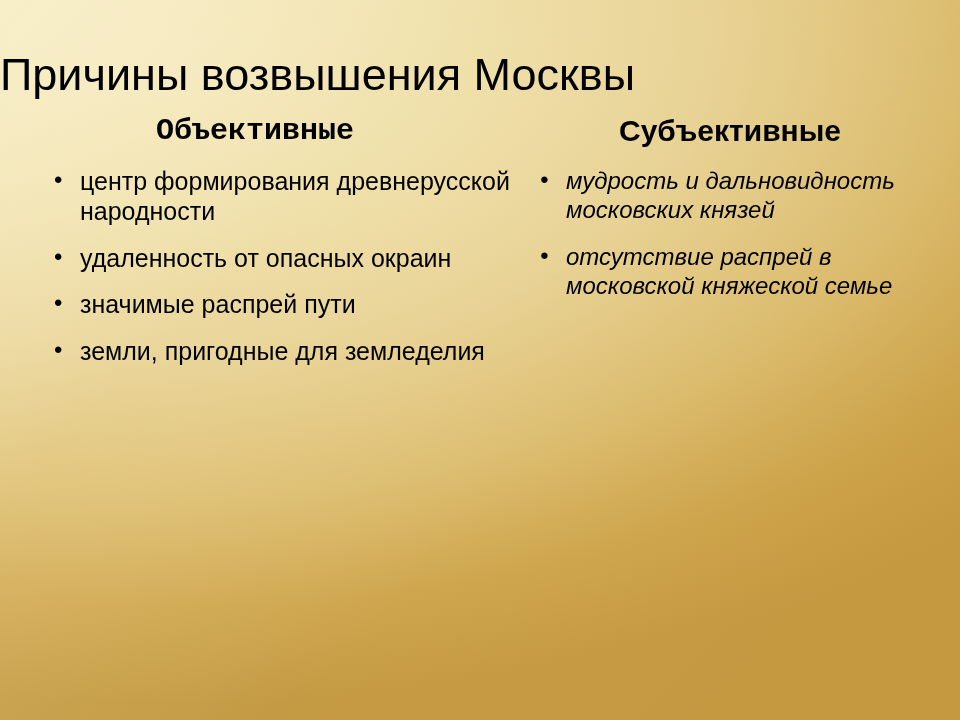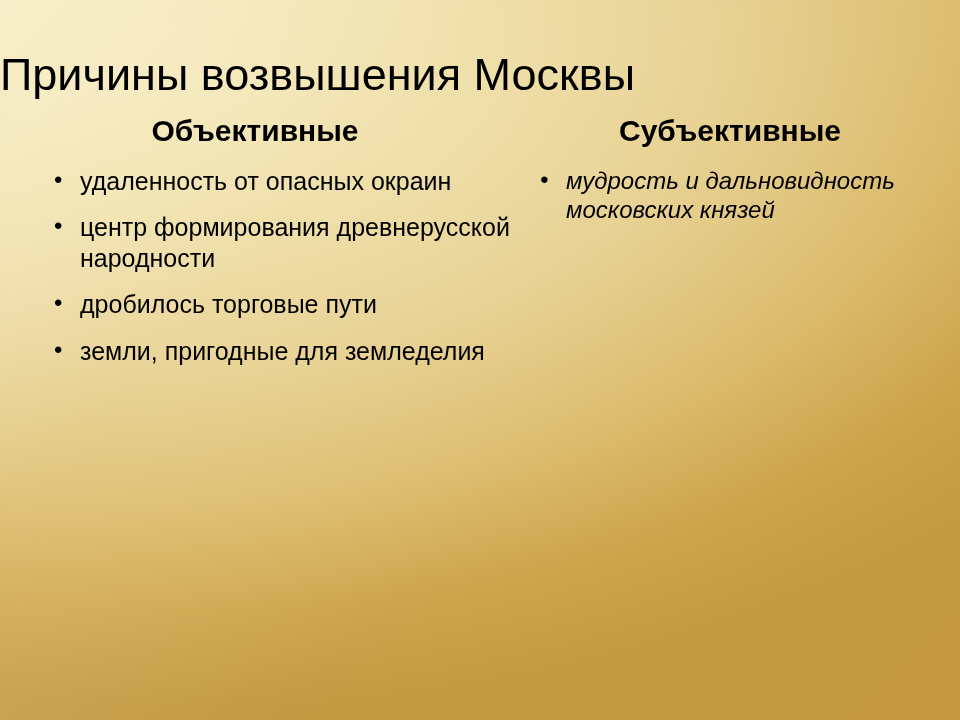--- a/index.html
+++ b/index.html
@@ -59,20 +59,21 @@
   }
   .subtitle {
     text-align: center;
     font-size: 30px;
     font-weight: bold;
     color: #000;
     margin-bottom: 18px;
   }
   .col-left .subtitle {
     padding-right: 40px;
+    font-family: Liberation Mono, monospace;
   }
   .col-right .subtitle {
     padding-right: 10px;
     text-align: center;
   }
   ul.bullets {
     list-style: none;
     margin: 0;
     padding: 0;
   }
@@ -108,28 +109,29 @@
 
 <div class="slide">
 
   <div class="title">Причины возвышения Москвы</div>
 
   <div class="columns">
 
     <div class="col col-left">
       <div class="subtitle">Объективные</div>
       <ul class="bullets">
+        <li>центр формирования древнерусской народности</li>
         <li>удаленность от опасных окраин</li>
-        <li>центр формирования древнерусской народности</li>
-        <li>дробилось торговые пути</li>
+        <li>значимые распрей пути</li>
         <li>земли, пригодные для земледелия</li>
       </ul>
     </div>
 
     <div class="col col-right">
       <div class="subtitle">Субъективные</div>
       <ul class="bullets">
         <li>мудрость и дальновидность московских князей</li>
+        <li>отсутствие распрей в московской княжеской семье</li>
       </ul>
     </div>
 
   </div>
 </div>
 
 </body></html>

